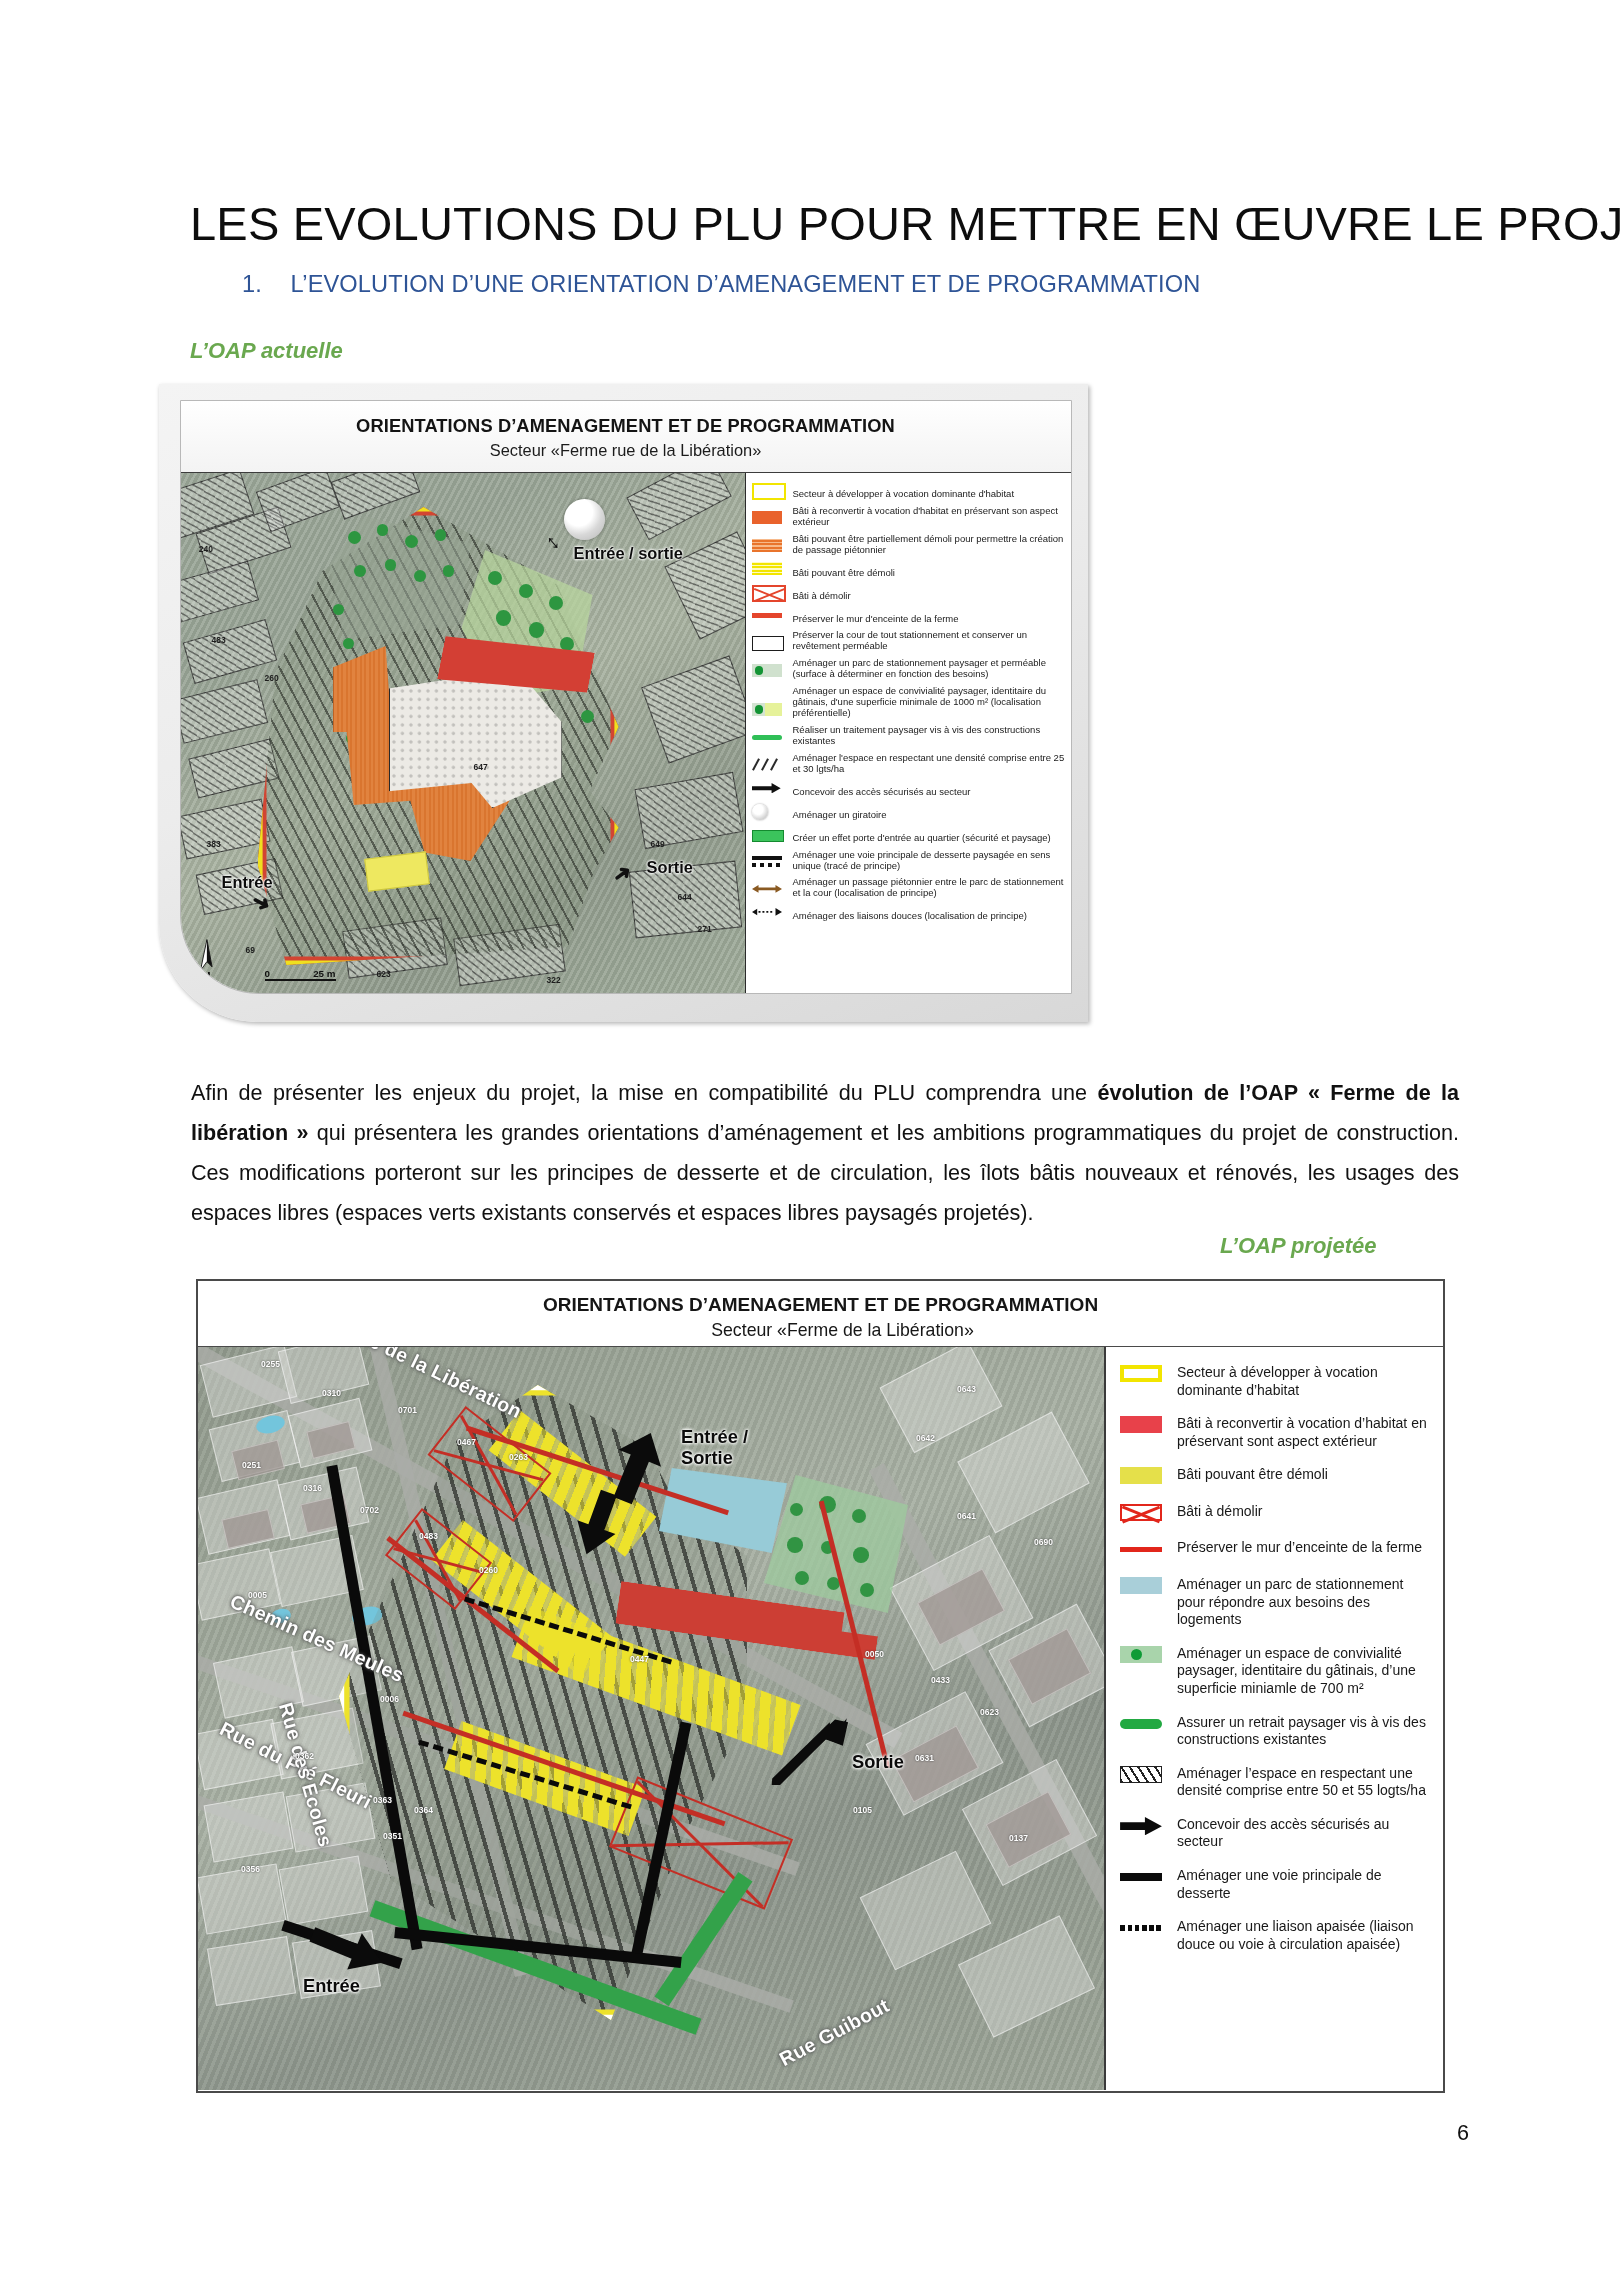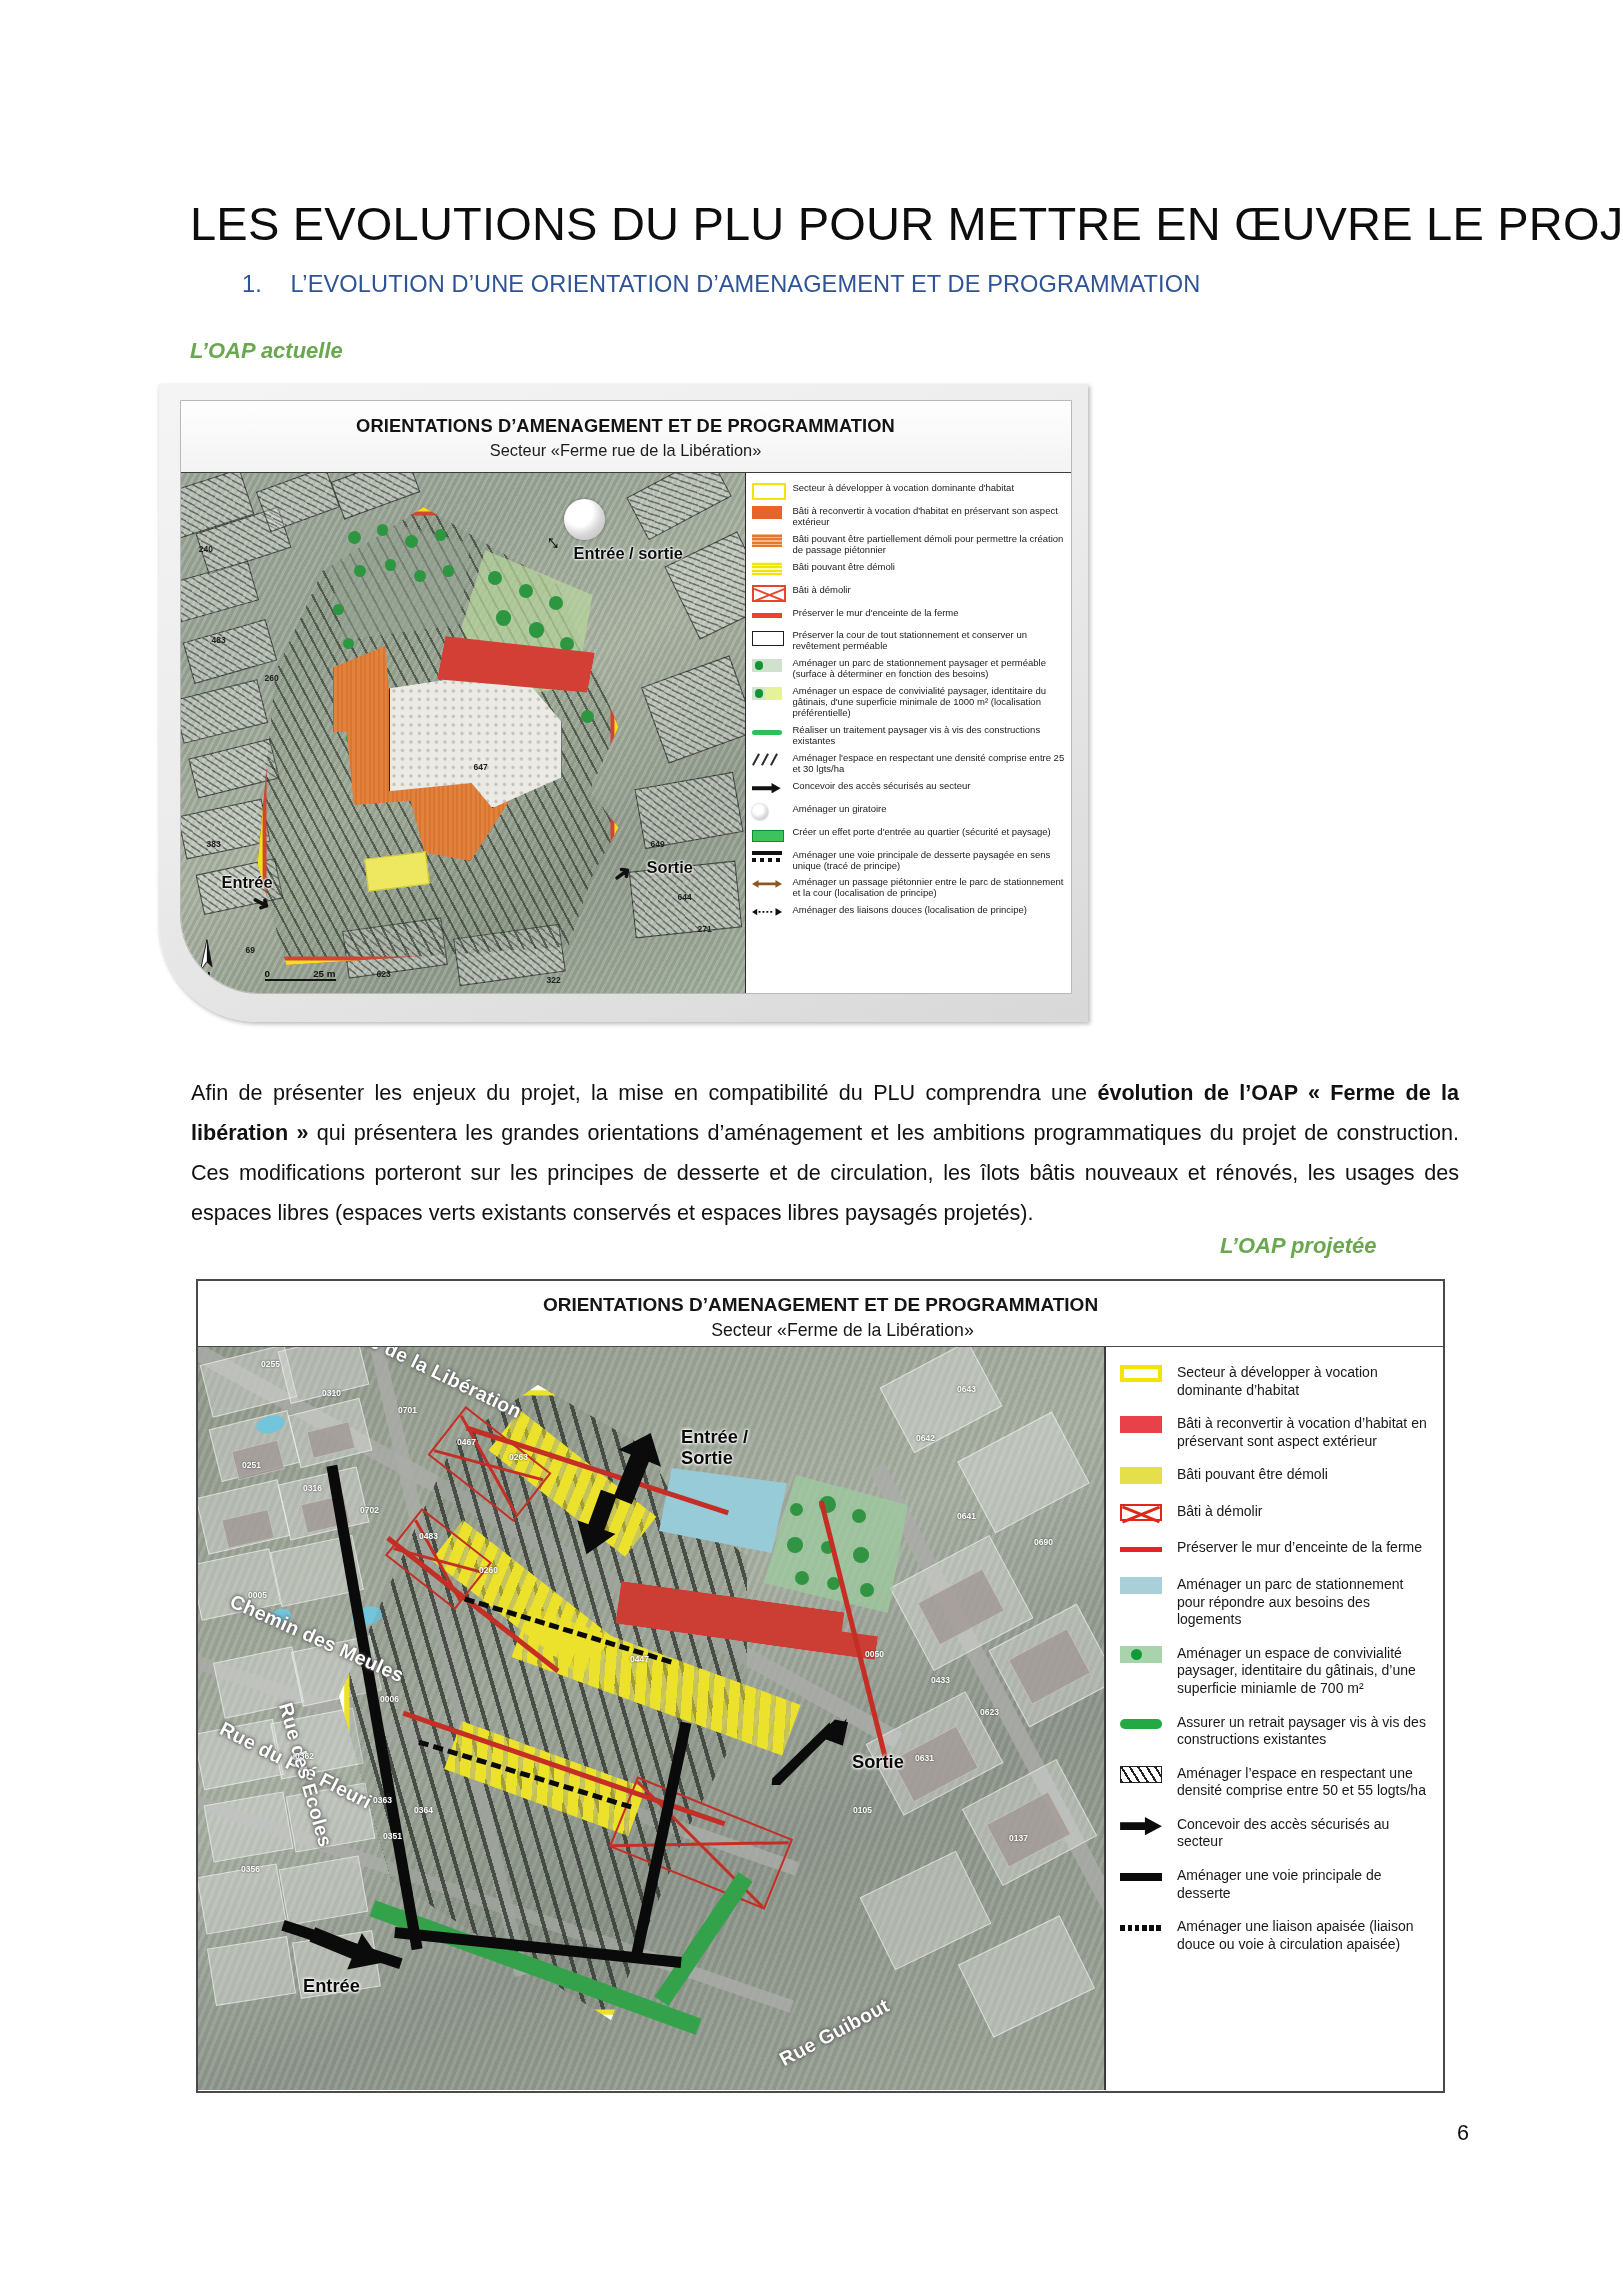--- a/index.html
+++ b/index.html
@@ -243,21 +243,21 @@
   .fig1-legend {
     position: relative;
     flex: 1;
     background: #fff;
     border-left: 1.3px solid #2b2b2b;
     padding: 9.2px 5.2px 0 6.5px;
     box-sizing: border-box;
   }
   .lg-item {
     display: flex;
-    align-items: flex-start;
+    align-items: flex-end;
     gap: 6.5px;
     margin-bottom: 5.9px;
   }
   .lg-sym {
     flex: 0 0 34px;
     height: 15.7px;
     position: relative;
     margin-top: 1.3px;
   }
   .lg-txt {

